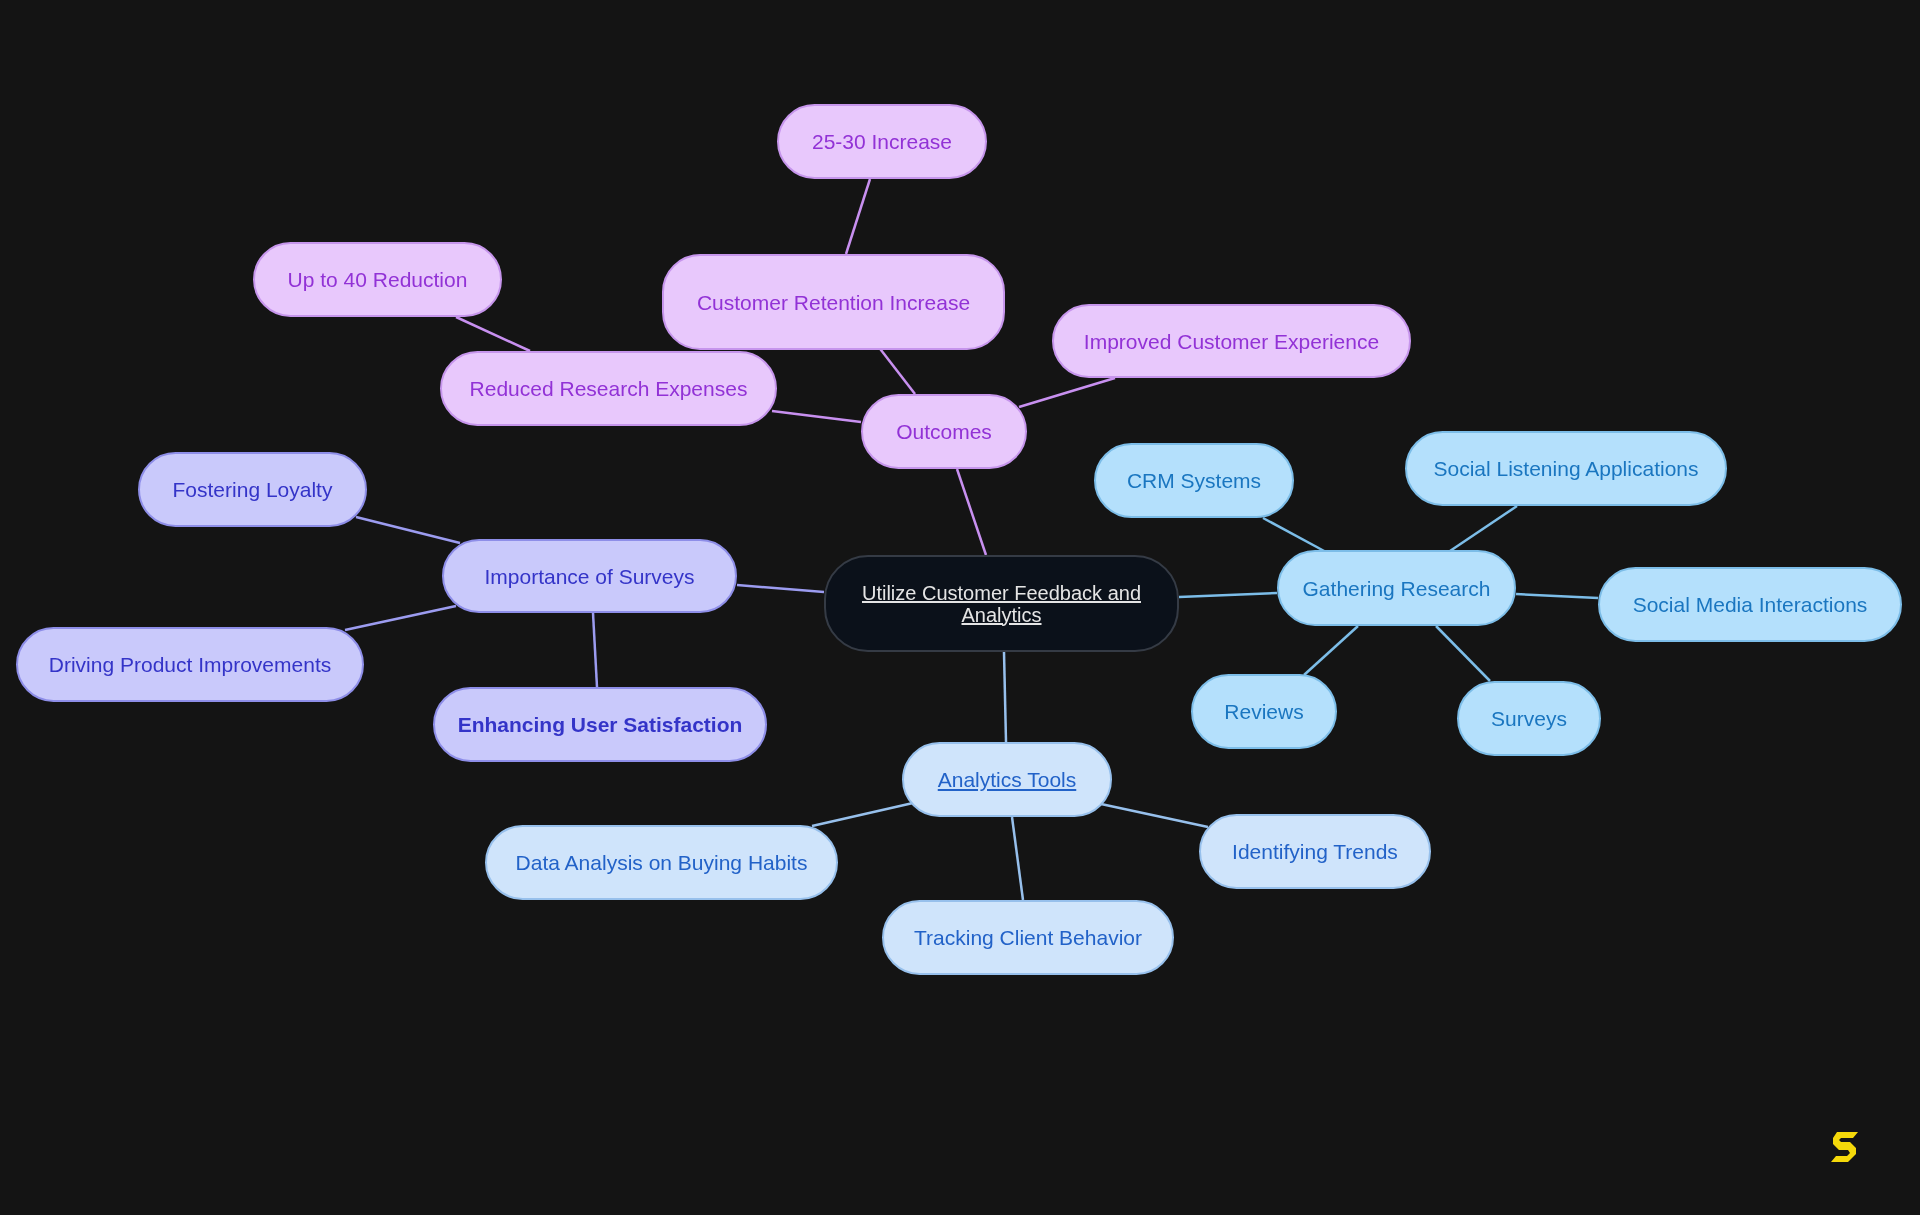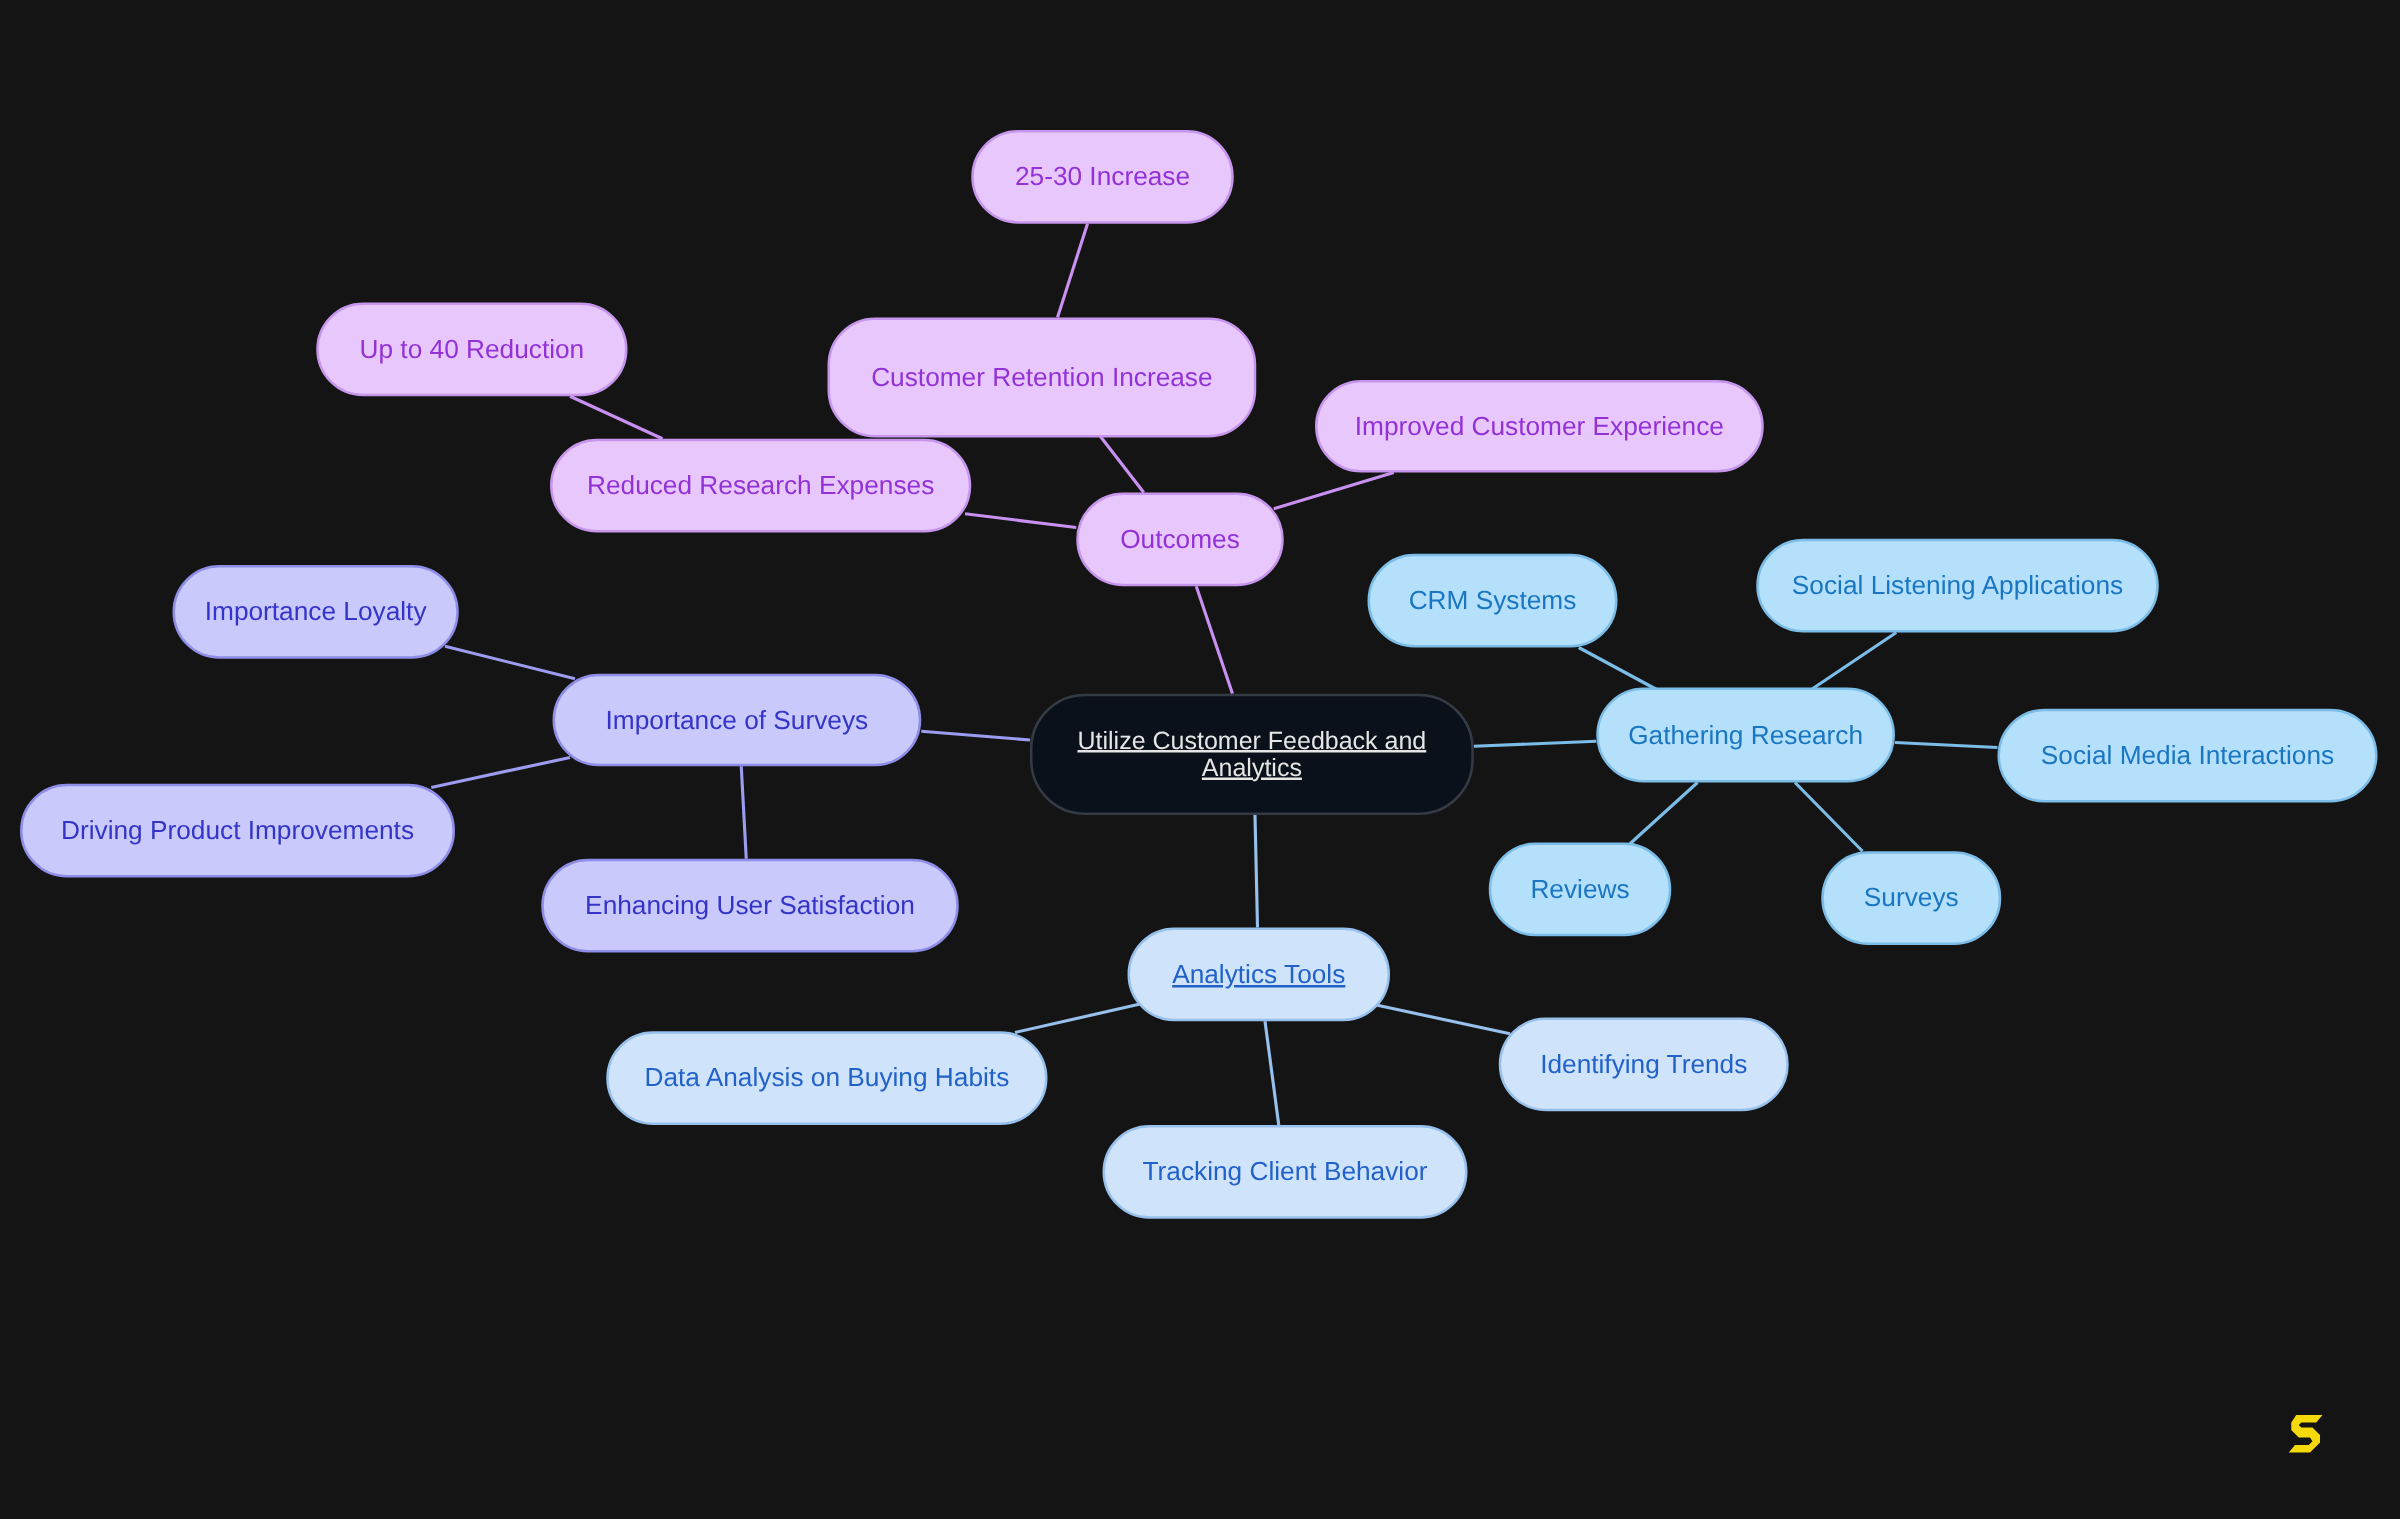--- a/index.html
+++ b/index.html
@@ -111,26 +111,26 @@
   <span>Up to 40 Reduction</span>
 </div>
 <div class="node purple" style="left:1052px;top:304px;width:359px;height:74px;">
   <span>Improved Customer Experience</span>
 </div>
 
 <div class="node lavender" style="left:442px;top:539px;width:295px;height:74px;">
   <span>Importance of Surveys</span>
 </div>
 <div class="node lavender" style="left:138px;top:452px;width:229px;height:75px;">
-  <span>Importance Loyalty</span>
+  <span>Fostering Loyalty</span>
 </div>
 <div class="node lavender" style="left:16px;top:627px;width:348px;height:75px;">
   <span>Driving Product Improvements</span>
 </div>
-<div class="node lavender" style="left:433px;top:687px;width:334px;height:75px;">
+<div class="node lavender" style="left:433px;top:687px;width:334px;height:75px;font-weight:bold;">
   <span>Enhancing User Satisfaction</span>
 </div>
 
 <div class="node sky" style="left:1277px;top:550px;width:239px;height:76px;">
   <span>Gathering Research</span>
 </div>
 <div class="node sky" style="left:1094px;top:443px;width:200px;height:75px;">
   <span>CRM Systems</span>
 </div>
 <div class="node sky" style="left:1405px;top:431px;width:322px;height:75px;">

